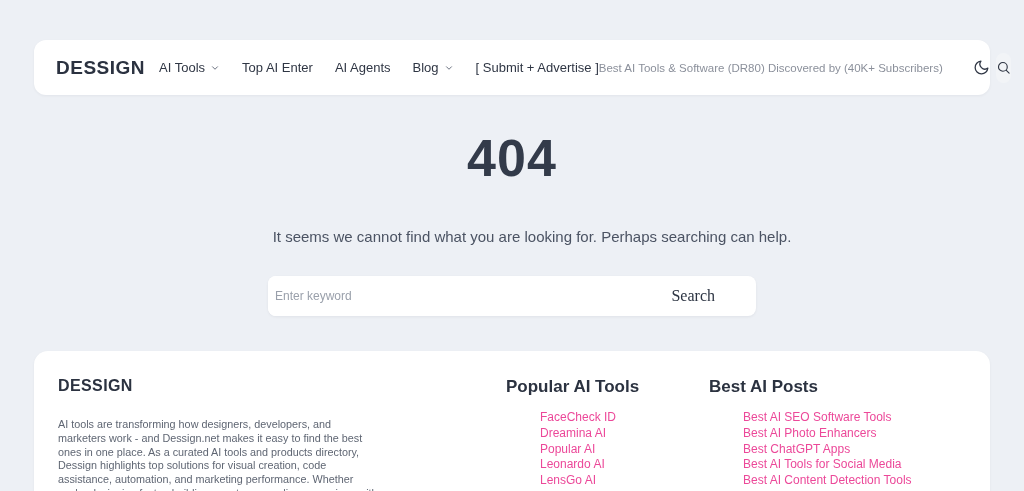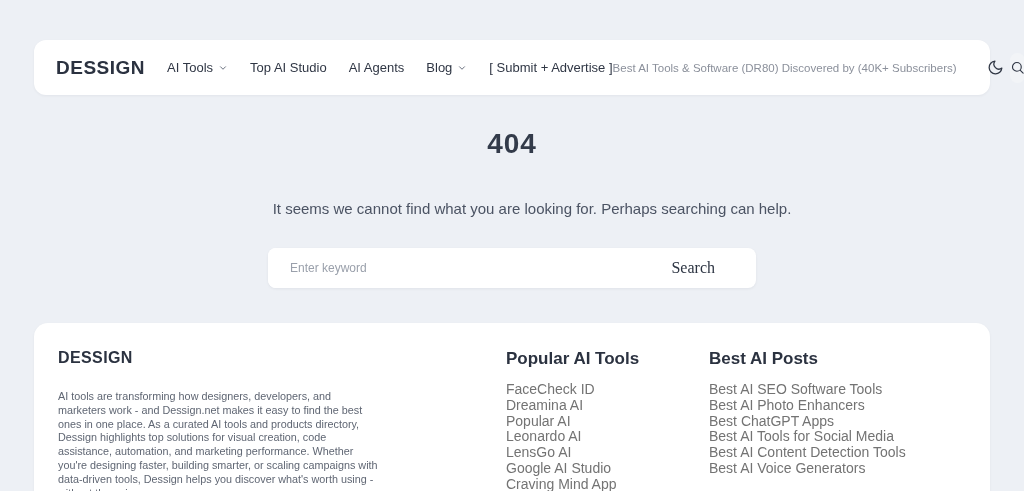--- a/index.html
+++ b/index.html
@@ -25,21 +25,21 @@
     font-size: 19px;
     font-weight: 800;
     letter-spacing: .5px;
     color: #2b3240;
     cursor: pointer;
   }
   .nav {
     display: flex;
     align-items: center;
     gap: 22px;
-    margin-left: 22px;
+    margin-left: 14px;
   }
   .nav-item {
     display: flex;
     align-items: center;
     gap: 5px;
     font-size: 13px;
     font-weight: 500;
     color: #2f3644;
     text-decoration: none;
     cursor: pointer;
@@ -62,21 +62,21 @@
     display: flex; align-items: center; justify-content: center;
     border: none; background: transparent;
     border-radius: 8px; cursor: pointer;
   }
   .icon-btn.search-bg { background: #f2f4f7; margin-left: 6px; }
   .icon-btn svg { stroke: #2f3644; fill: none; stroke-width: 1.8; stroke-linecap: round; stroke-linejoin: round; }
   
   .error-code {
     margin-top: 33px;
     text-align: center;
-    font-size: 28px;
+    font-size: 52px;
     font-weight: 800;
     letter-spacing: 1px;
     color: #333b4a;
   }
   .error-message {
     margin-top: 40px;
     text-align: center;
     font-size: 15px;
     color: #4b5363;
     padding-left: 40px;
@@ -90,21 +90,21 @@
     box-shadow: 0 1px 3px rgba(16,24,40,.06);
     display: flex;
     align-items: center;
     overflow: hidden;
   }
   .search-bar input {
     flex: 1;
     border: none;
     outline: none;
     height: 100%;
-    padding-left: 22px;
+    padding-left: 7px;
     font-size: 12px;
     font-family: "Liberation Sans", sans-serif;
     color: #2f3644;
   }
   .search-bar input::placeholder { color: #9aa0ab; }
   .search-submit {
     border: none;
     background: transparent;
     font-family: "Liberation Serif", serif;
     font-size: 16px;
@@ -142,42 +142,43 @@
   .footer-col-title {
     font-size: 17px;
     font-weight: 700;
     color: #2b3240;
   }
   .footer-links {
     list-style: none;
     margin-top: 13px;
   }
   .footer-links li {
-    font-size: 14px;
+    font-size: 12px;
     line-height: 15.8px;
-    color: #737373;
+    color: #ec4899;
     cursor: pointer;
     white-space: nowrap;
+    margin-left: 34px;
   }
 </style>
 </head>
 <body>
 
 <header class="header-card">
   <div class="logo">DESSIGN</div>
 
   <nav class="nav">
       <a class="nav-item">
         <span>AI Tools</span>
         <svg class="chev" width="10" height="10" viewBox="0 0 24 24" fill="none" stroke-width="2.4" stroke-linecap="round" stroke-linejoin="round">
           <polyline points="6 9 12 15 18 9"></polyline>
         </svg>
       </a>
       <a class="nav-item">
-        <span>Top AI Studio</span>
+        <span>Top AI Enter</span>
       </a>
       <a class="nav-item">
         <span>AI Agents</span>
       </a>
       <a class="nav-item">
         <span>Blog</span>
         <svg class="chev" width="10" height="10" viewBox="0 0 24 24" fill="none" stroke-width="2.4" stroke-linecap="round" stroke-linejoin="round">
           <polyline points="6 9 12 15 18 9"></polyline>
         </svg>
       </a>

